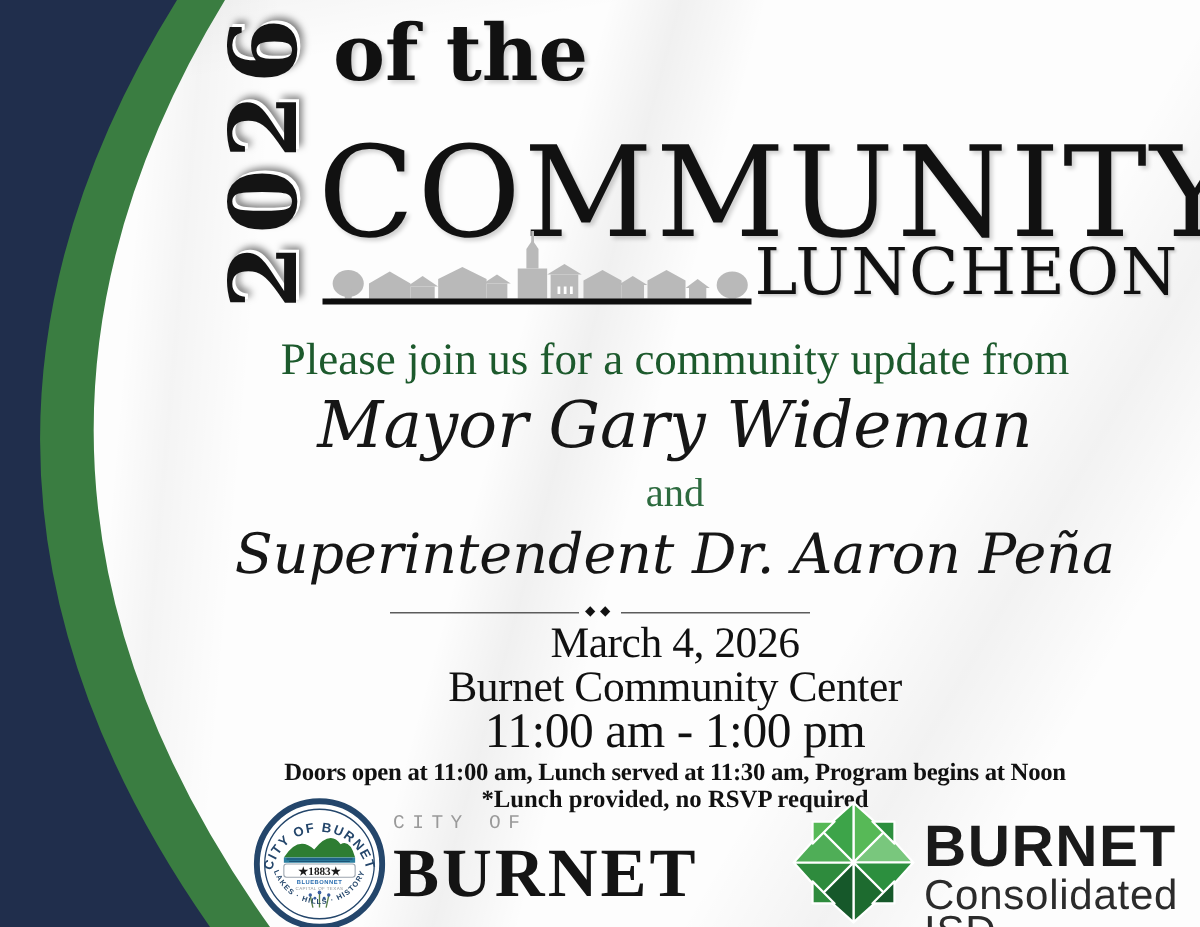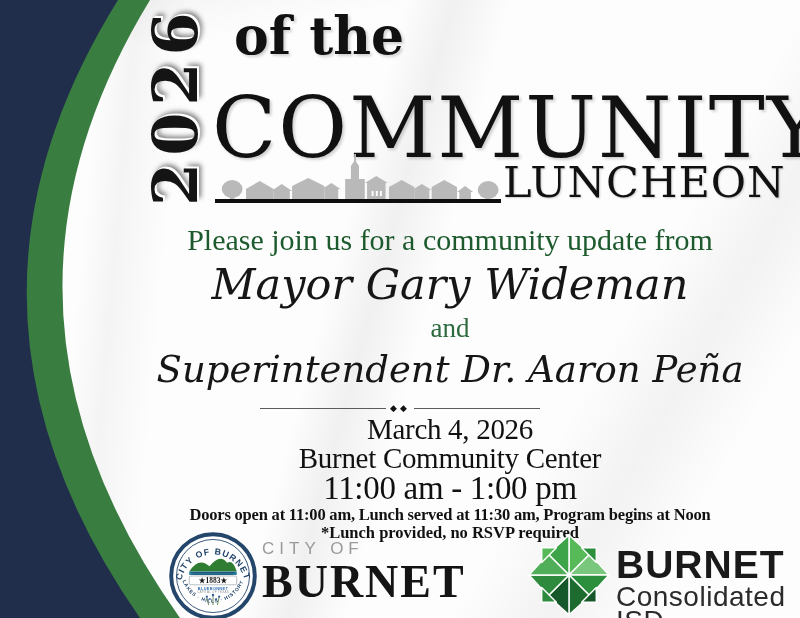--- a/index.html
+++ b/index.html
@@ -17,21 +17,21 @@
 
   
   .year{
     position:absolute;left:136px;top:206px;width:200px;height:80px;
     transform:rotate(-90deg);transform-origin:0 0;
     font:700 62px "DejaVu Serif",serif;letter-spacing:7px;text-align:center;line-height:80px;
     color:#141414;text-shadow:2px 2px 0 #ffffff,4px 4px 5px rgba(0,0,0,0.5);
   }
   .state-row{position:absolute;left:218px;top:10px;display:flex;align-items:baseline;white-space:nowrap;}
   .t-state{font:400 92px/92px "DejaVu Serif",serif;text-shadow:2px 2px 3px rgba(0,0,0,0.18);}
-  .t-ofthe{font:700 52px/52px "DejaVu Serif",serif;margin-left:16px;text-shadow:2px 2px 3px rgba(0,0,0,0.18);}
+  .t-ofthe{font:700 52px/52px "DejaVu Serif",serif;margin-left:4px;text-shadow:2px 2px 3px rgba(0,0,0,0.18);}
   .t-community{
     position:absolute;left:212px;top:86px;white-space:nowrap;
     font:400 84px/84px "DejaVu Serif",serif;letter-spacing:2px;
     text-shadow:2px 2px 3px rgba(0,0,0,0.18);
   }
   .skyline{position:absolute;left:216px;top:153px;}
   .underline{position:absolute;left:215px;top:199px;width:286px;height:4px;background:#0e0e0e;}
   .t-luncheon{
     position:absolute;left:503px;top:161px;white-space:nowrap;
     font:400 43px/43px "DejaVu Serif",serif;letter-spacing:1px;
@@ -52,21 +52,21 @@
 
   .d-date{top:414px;font:400 29px/30px "Liberation Serif",serif;letter-spacing:-0.3px;}
   .d-venue{top:443px;font:400 29px/30px "Liberation Serif",serif;letter-spacing:-0.3px;}
   .d-time{top:471px;font:400 33px/34px "Liberation Serif",serif;letter-spacing:-0.3px;}
   .d-sched{top:506px;font:700 16.5px/18px "Liberation Serif",serif;letter-spacing:-0.2px;}
   .d-note{top:524px;font:700 16.5px/18px "Liberation Serif",serif;}
 
   
   .seal{position:absolute;left:169px;top:532px;}
   .city-wordmark{position:absolute;left:262px;top:540px;}
-  .city-of{font-family:Liberation Sans, sans-serif;font-size:17px;color:#9a9a9a;letter-spacing:5px;line-height:18px;}
+  .city-of{font-family:Liberation Mono, monospace;font-size:13px;color:#9a9a9a;letter-spacing:5px;line-height:18px;}
   .city-burnet{font:700 46px/46px "Liberation Serif",serif;color:#141414;letter-spacing:2px;margin-top:1px;}
   .isd-mark{position:absolute;left:527px;top:533px;}
   .isd-text{position:absolute;left:616px;top:545px;font-family:"Liberation Sans",sans-serif;}
   .isd-name{font-size:39px;line-height:40px;font-weight:600;color:#1a1a1a;letter-spacing:1px;}
   .isd-sub{font-size:28px;line-height:24px;color:#2b2b2b;letter-spacing:0.5px;}
 </style>
 </head>
 <body>
 
 <div class="canvas">

